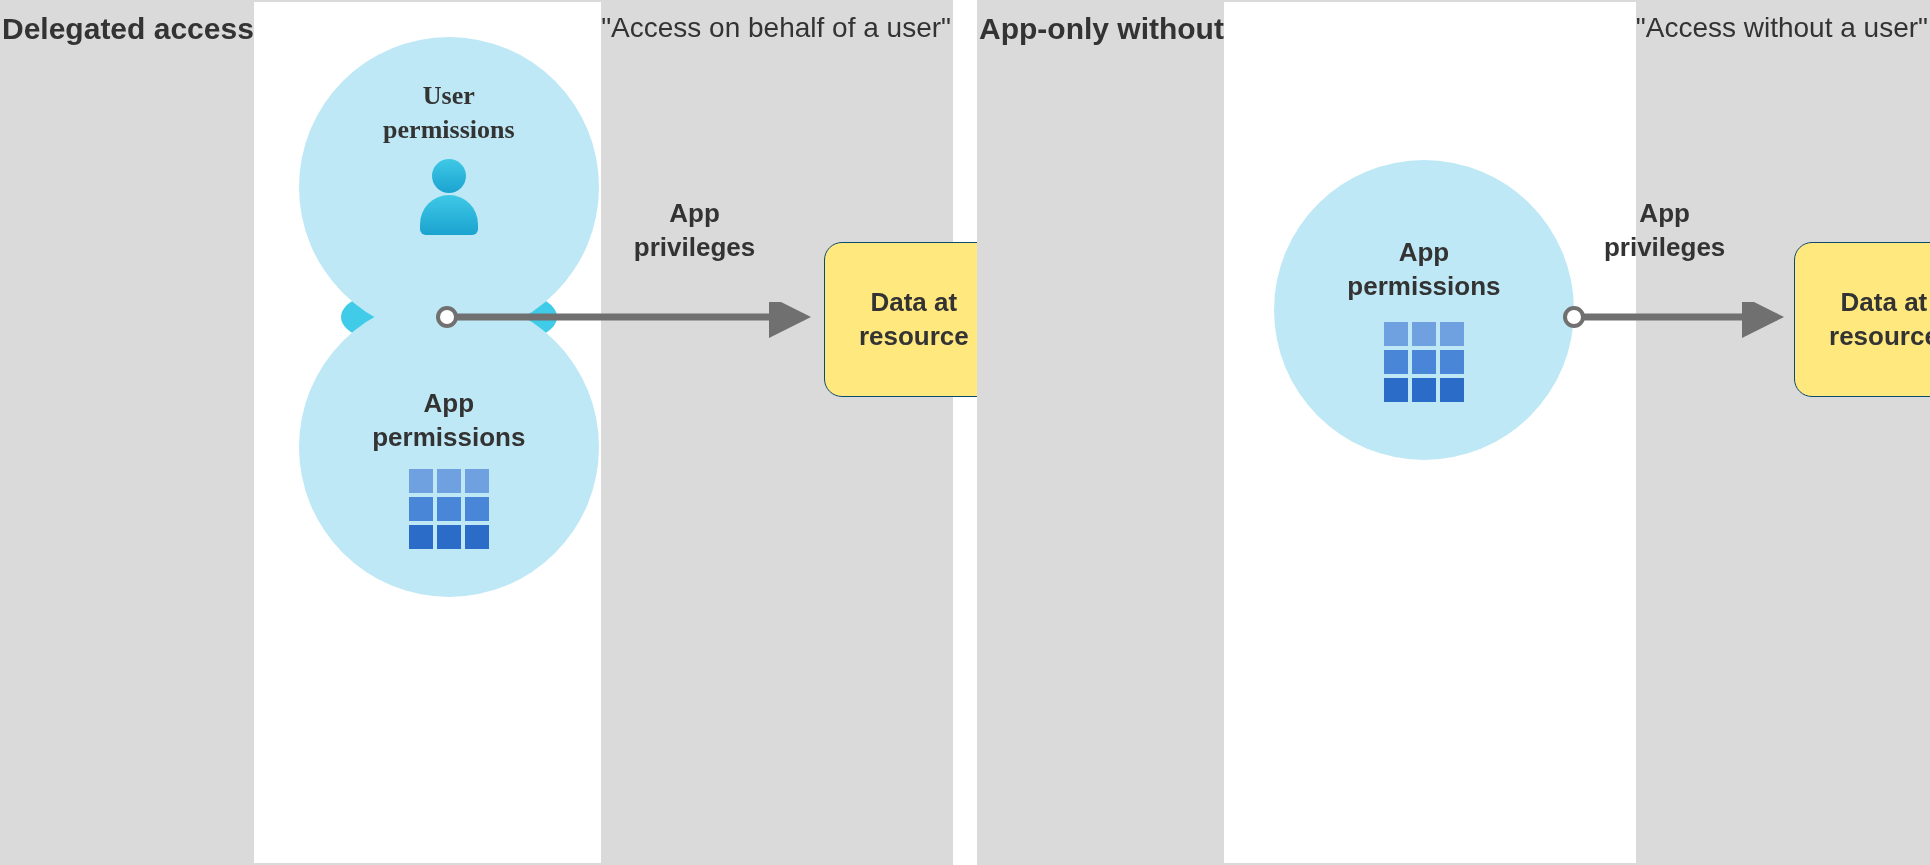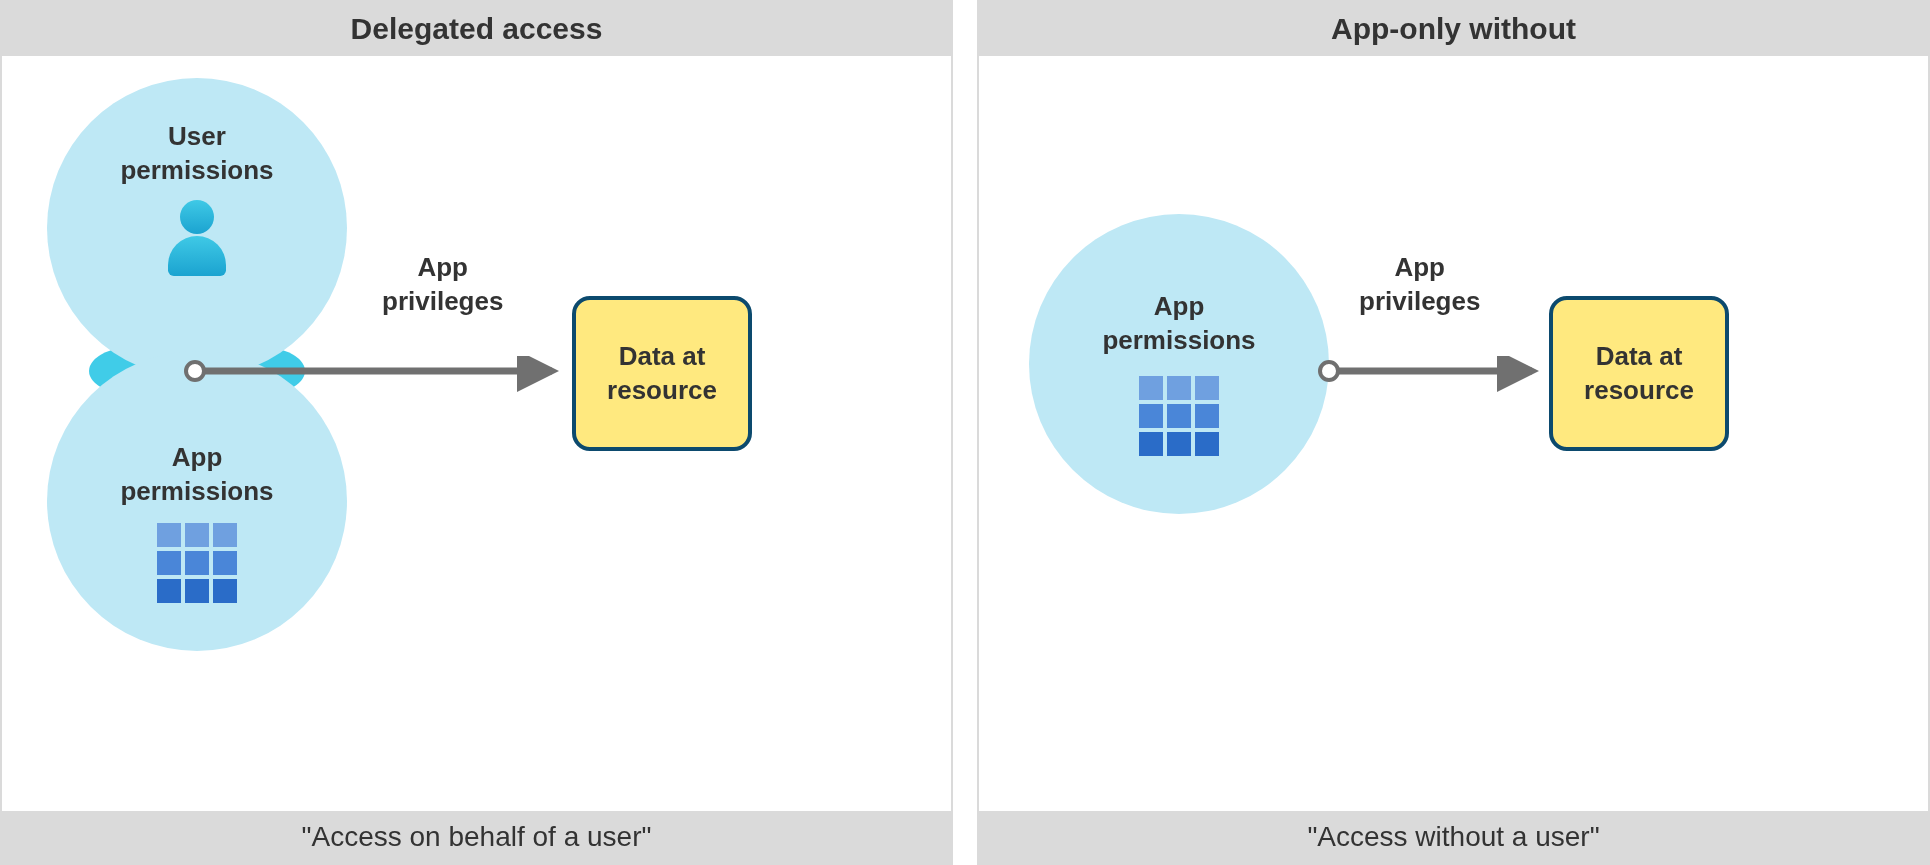--- a/index.html
+++ b/index.html
@@ -9,21 +9,20 @@
       width: 1930px;
       height: 865px;
       display: flex;
       gap: 24px;
       padding: 0;
     }
     .panel {
       flex: 1;
       border: 2px solid #dadada;
       display: flex;
-      flex-direction: column;
       background: #ffffff;
       position: relative;
     }
     .panel-header {
       background: #dadada;
       text-align: center;
       padding: 10px 0;
       font-size: 30px;
       font-weight: 600;
       color: #333333;
@@ -45,21 +44,22 @@
       border-radius: 50%;
       background: #bee8f5;
       display: flex;
       flex-direction: column;
       align-items: center;
     }
     .circle-user {
       width: 300px;
       height: 300px;
       left: 45px;
-      top: 22px;
+      top: 35px;
+      font-family: Liberation Serif, serif;
     }
     .circle-app-left {
       width: 300px;
       height: 300px;
       left: 45px;
       top: 295px;
     }
     .circle-app-right {
       width: 300px;
       height: 300px;
@@ -123,21 +123,21 @@
     .circle-app-right .grid-icon { margin-top: 18px; }
     .grid-cell { background: #3a7bd5; }
     .grid-icon .row1 { background: #6fa0e0; }
     .grid-icon .row2 { background: #4a86d8; }
     .grid-icon .row3 { background: #2a6cc8; }
     .data-box {
       position: absolute;
       width: 180px;
       height: 155px;
       background: #ffe97f;
-      border: 4px solid #0c4a6e;
+      border: 1px solid #0c4a6e;
       border-radius: 18px;
       display: flex;
       align-items: center;
       justify-content: center;
       text-align: center;
       font-size: 26px;
       font-weight: 600;
       color: #333333;
       line-height: 1.3;
     }

